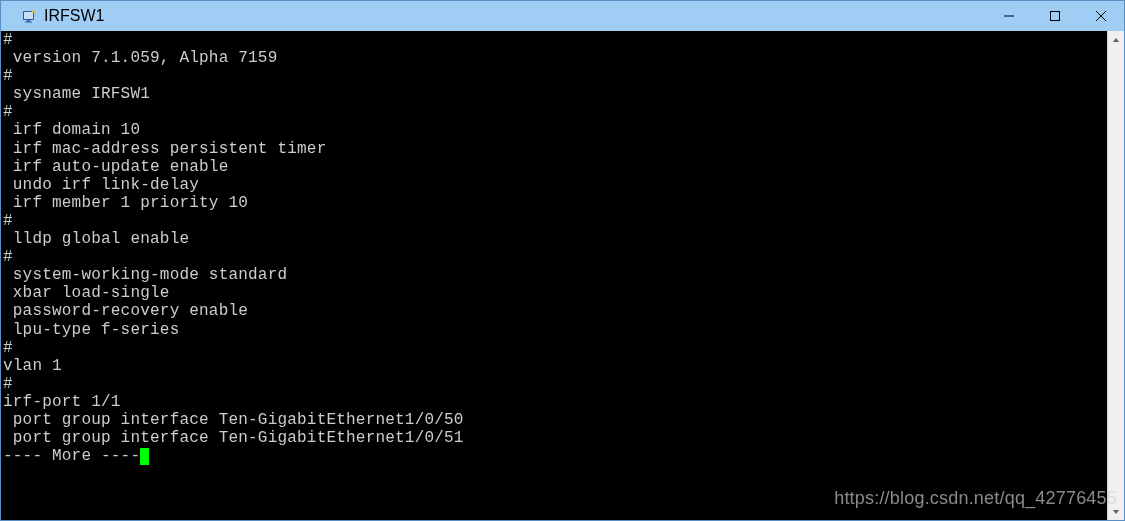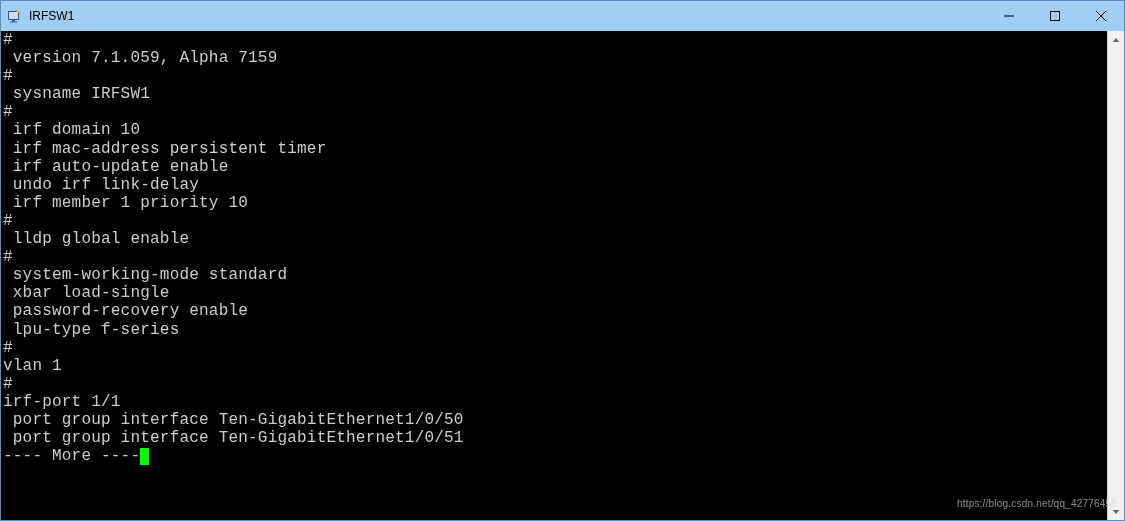--- a/index.html
+++ b/index.html
@@ -16,23 +16,23 @@
       height: 521px;
       display: flex;
       flex-direction: column;
       border: 1px solid #5a8fc4;
     }
     .titlebar {
       height: 30px;
       background: #9fcdf3;
       display: flex;
       align-items: center;
-      padding-left: 6px;
+      padding-left: 21px;
       color: #000;
-      font-size: 12px;
+      font-size: 16px;
       user-select: none;
     }
     .titlebar .icon {
       width: 16px;
       height: 16px;
       margin-right: 6px;
       display: flex;
       align-items: center;
       justify-content: center;
     }
@@ -95,21 +95,21 @@
       justify-content: center;
       cursor: pointer;
       background: #f0f0f0;
     }
     .sb-track { flex: 1; background: #f0f0f0; }
     .watermark {
       position: absolute;
       right: 8px;
       bottom: 12px;
       color: rgba(210,210,210,0.65);
-      font-size: 10px;
+      font-size: 18px;
       font-family: Arial, sans-serif;
       pointer-events: none;
       letter-spacing: 0.2px;
     }
   </style>
 </head>
 <body>
 
 <div class="window">
   <div class="titlebar">

